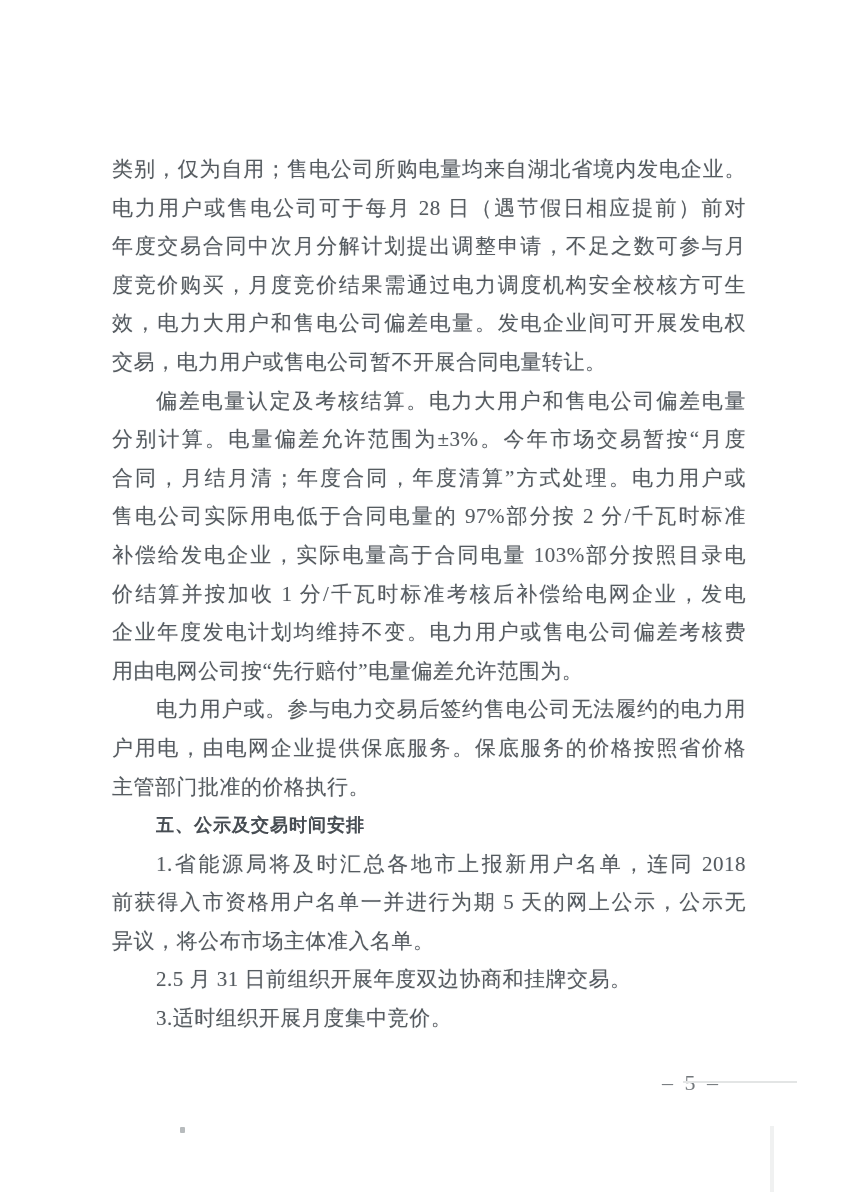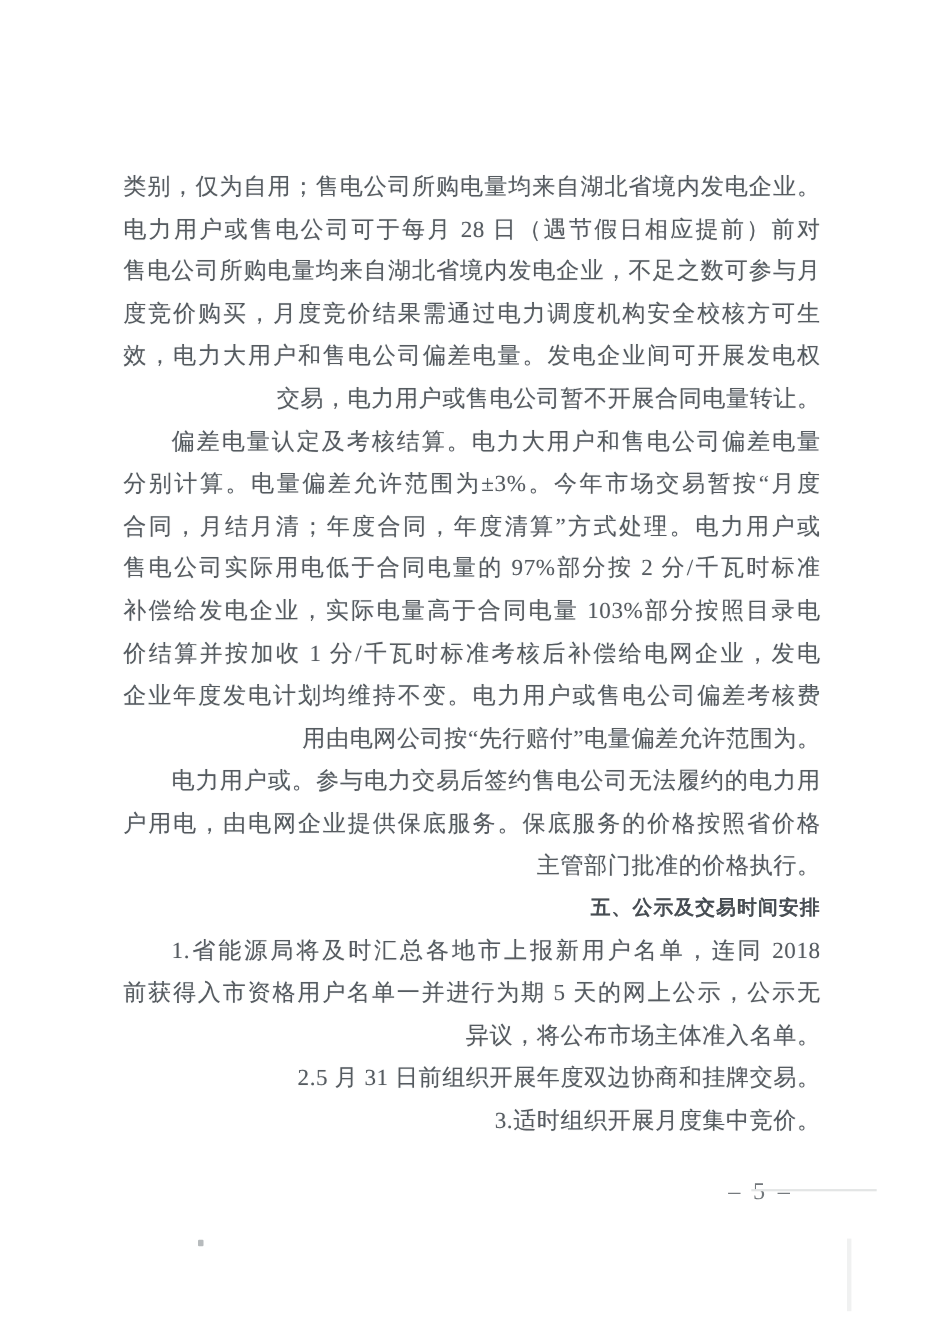--- a/index.html
+++ b/index.html
@@ -17,21 +17,20 @@
     top: 150px;
     width: 634px;
   }
   .line {
     font-size: 21px;
     line-height: 38.6px;
     letter-spacing: 0.5px;
     color: var(--ink, #555b60);
     text-shadow: 0 0 1px rgba(85, 91, 96, 0.30);
     white-space: normal;
-    text-align: right;
   }
   .line.full {
     text-align: justify;
     text-align-last: justify;
   }
   .line.indent {
     text-indent: 44px;
   }
   .line.heading {
     font-family: "Liberation Sans", "DejaVu Sans", sans-serif;
@@ -62,21 +61,21 @@
 </style>
 </head>
 <body>
 
 <div class="page">
 
   <main class="doc">
 
   <div class="line full">类别，仅为自用；售电公司所购电量均来自湖北省境内发电企业。</div>
       <div class="line full">电力用户或售电公司可于每月 28 日（遇节假日相应提前）前对</div>
-      <div class="line full">售电公司所购电量均来自湖北省境内发电企业，不足之数可参与月</div>
+      <div class="line full">年度交易合同中次月分解计划提出调整申请，不足之数可参与月</div>
       <div class="line full">度竞价购买，月度竞价结果需通过电力调度机构安全校核方可生</div>
       <div class="line full">效，电力大用户和售电公司偏差电量。发电企业间可开展发电权</div>
       <div class="line">交易，电力用户或售电公司暂不开展合同电量转让。</div>
       <div class="line indent full">偏差电量认定及考核结算。电力大用户和售电公司偏差电量</div>
       <div class="line full">分别计算。电量偏差允许范围为±3%。今年市场交易暂按“月度</div>
       <div class="line full">合同，月结月清；年度合同，年度清算”方式处理。电力用户或</div>
       <div class="line full">售电公司实际用电低于合同电量的 97%部分按 2 分/千瓦时标准</div>
       <div class="line full">补偿给发电企业，实际电量高于合同电量 103%部分按照目录电</div>
       <div class="line full">价结算并按加收 1 分/千瓦时标准考核后补偿给电网企业，发电</div>
       <div class="line full">企业年度发电计划均维持不变。电力用户或售电公司偏差考核费</div>

